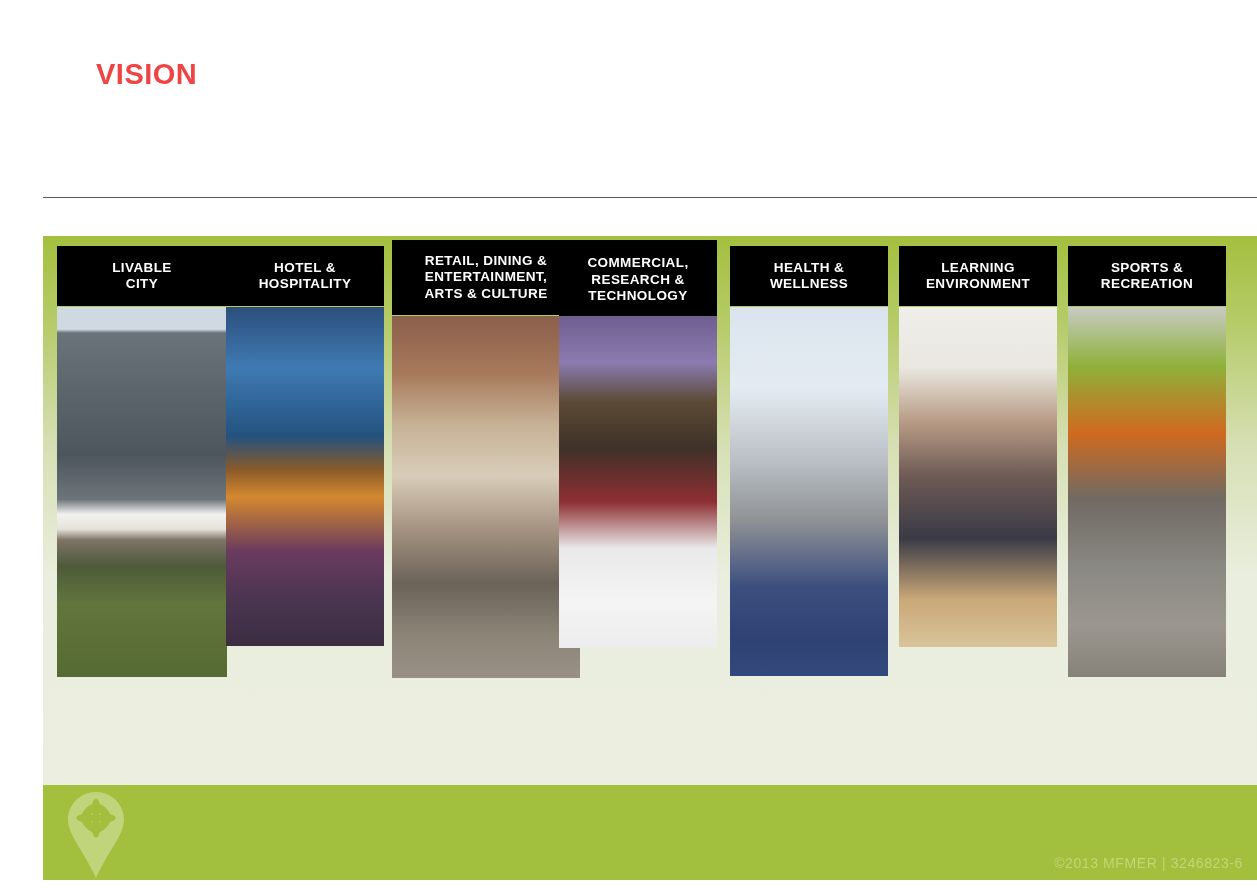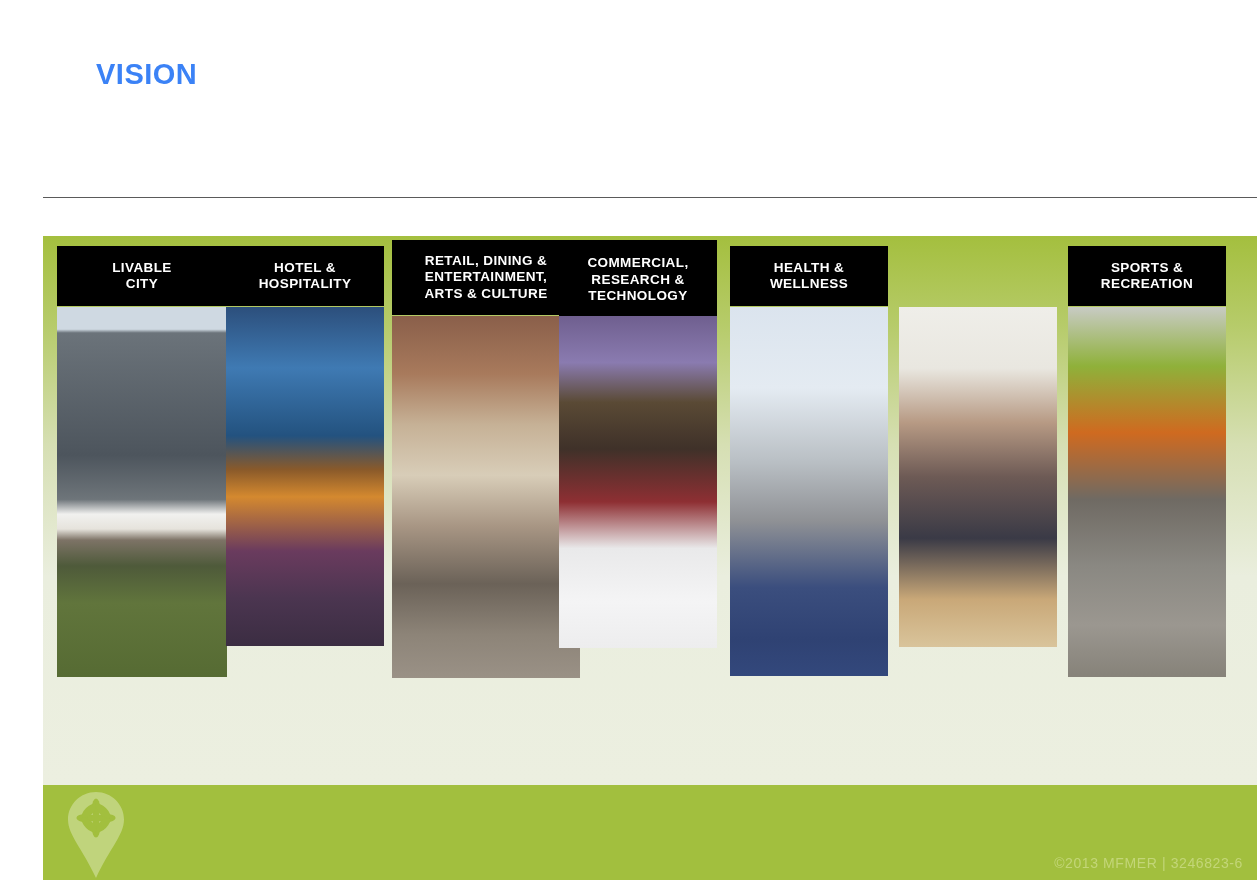--- a/index.html
+++ b/index.html
@@ -25,21 +25,21 @@
   }
 
   
   .slide-title {
     position: absolute;
     left: 96px;
     top: 40px;
     font-size: 29px;
     font-weight: bold;
     letter-spacing: 0.5px;
-    color: #3b82f6;
+    color: #ef4444;
     line-height: 1.1;
   }
   .slide-subtitle {
     position: absolute;
     left: 96px;
     top: 112px;
     width: 1130px;
     font-size: 26.5px;
     font-weight: normal;
     color: #575757;
@@ -182,20 +182,24 @@
       <div class="panel" style="left: 687px; width: 158px; height: 440px;">
         <div class="panel-header" style="top: 10px; height: 60px;">
           <span style="white-space: pre-line;">HEALTH &amp;
 WELLNESS</span>
         </div>
         <div class="panel-photo" title="Women in an outdoor yoga class balancing on blue mats" style="top: 71px; height: 369px;">
           <div class="photo-inner" style="background: linear-gradient(rgb(219, 228, 238) 0%, rgb(228, 235, 242) 22%, rgb(185, 191, 196) 42%, rgb(143, 145, 149) 58%, rgb(59, 78, 126) 76%, rgb(47, 66, 115) 90%, rgb(51, 72, 124) 100%);"></div>
         </div>
       </div>
       <div class="panel" style="left: 856px; width: 158px; height: 411px;">
+        <div class="panel-header" style="top: 10px; height: 60px;">
+          <span style="white-space: pre-line;">LEARNING
+ENVIRONMENT</span>
+        </div>
         <div class="panel-photo" title="Three smiling students around a laptop in front of a whiteboard" style="top: 71px; height: 340px;">
           <div class="photo-inner" style="background: linear-gradient(rgb(239, 238, 233) 0%, rgb(233, 231, 224) 18%, rgb(183, 154, 132) 34%, rgb(109, 90, 85) 50%, rgb(58, 58, 70) 68%, rgb(201, 168, 120) 86%, rgb(217, 196, 155) 100%);"></div>
         </div>
       </div>
       <div class="panel" style="left: 1025px; width: 158px; height: 441px;">
         <div class="panel-header" style="top: 10px; height: 60px;">
           <span style="white-space: pre-line;">SPORTS &amp;
 RECREATION</span>
         </div>
         <div class="panel-photo" title="Two runners jogging outdoors in bright jackets" style="top: 71px; height: 370px;">

